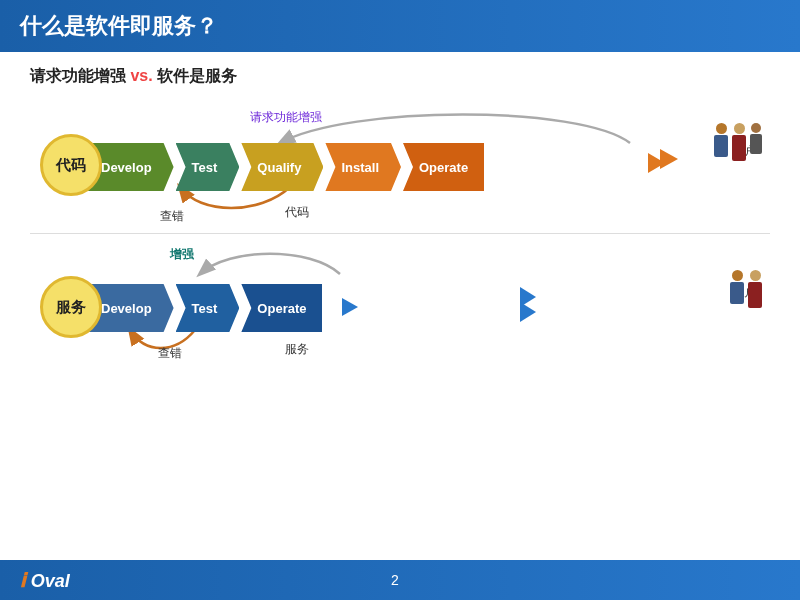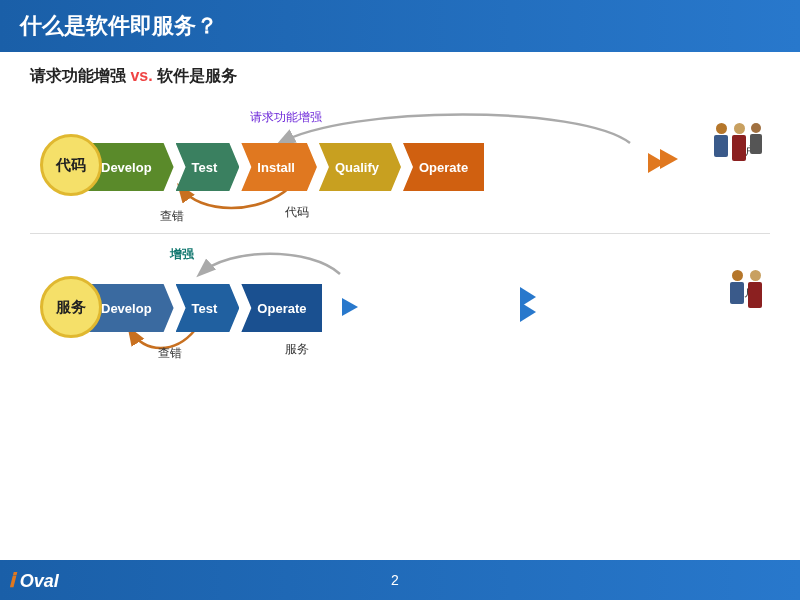--- a/index.html
+++ b/index.html
@@ -33,21 +33,21 @@
       position: relative;
     }
 
     
     .footer {
       background: linear-gradient(to right, #1a5fa8, #2878cc);
       height: 40px;
       display: flex;
       align-items: center;
       justify-content: space-between;
-      padding: 0 9px;
+      padding: 0 20px;
       gap: 8px;
     }
     .footer-logo {
       color: white;
       font-size: 18px;
       font-style: italic;
       font-weight: bold;
     }
     .footer-page {
       color: white;
@@ -271,22 +271,22 @@
       <polygon points="630,44 648,54 630,64" fill="#e07820"></polygon>
     </svg>
 
     <div class="bubble">
       <span>代码</span>
     </div>
 
     <div class="pipeline" style="position:absolute; top:38px; left:55px;">
       <div class="step step-green step-arrow-first" style="padding-right:22px;">Develop</div>
       <div class="step step-teal step-arrow" style="padding-right:22px;">Test</div>
+      <div class="step step-amber step-arrow" style="padding-right:22px;">Qualify</div>
       <div class="step step-orange step-arrow" style="padding-right:22px;">Install</div>
-      <div class="step step-amber step-arrow" style="padding-right:22px;">Qualify</div>
       <div class="step step-dark-orange step-arrow-last">Operate</div>
     </div>
 
     <div class="top-label-request">请求功能增强</div>
     <div class="top-label-code-bottom">代码</div>
     <div class="top-label-chacuo">查错</div>
     <div class="top-label-yonghu">用户</div>
 
     <div style="position:absolute; right:8px; top:18px; display:flex; align-items:center;">
       <div style="display:flex; gap:4px;">

